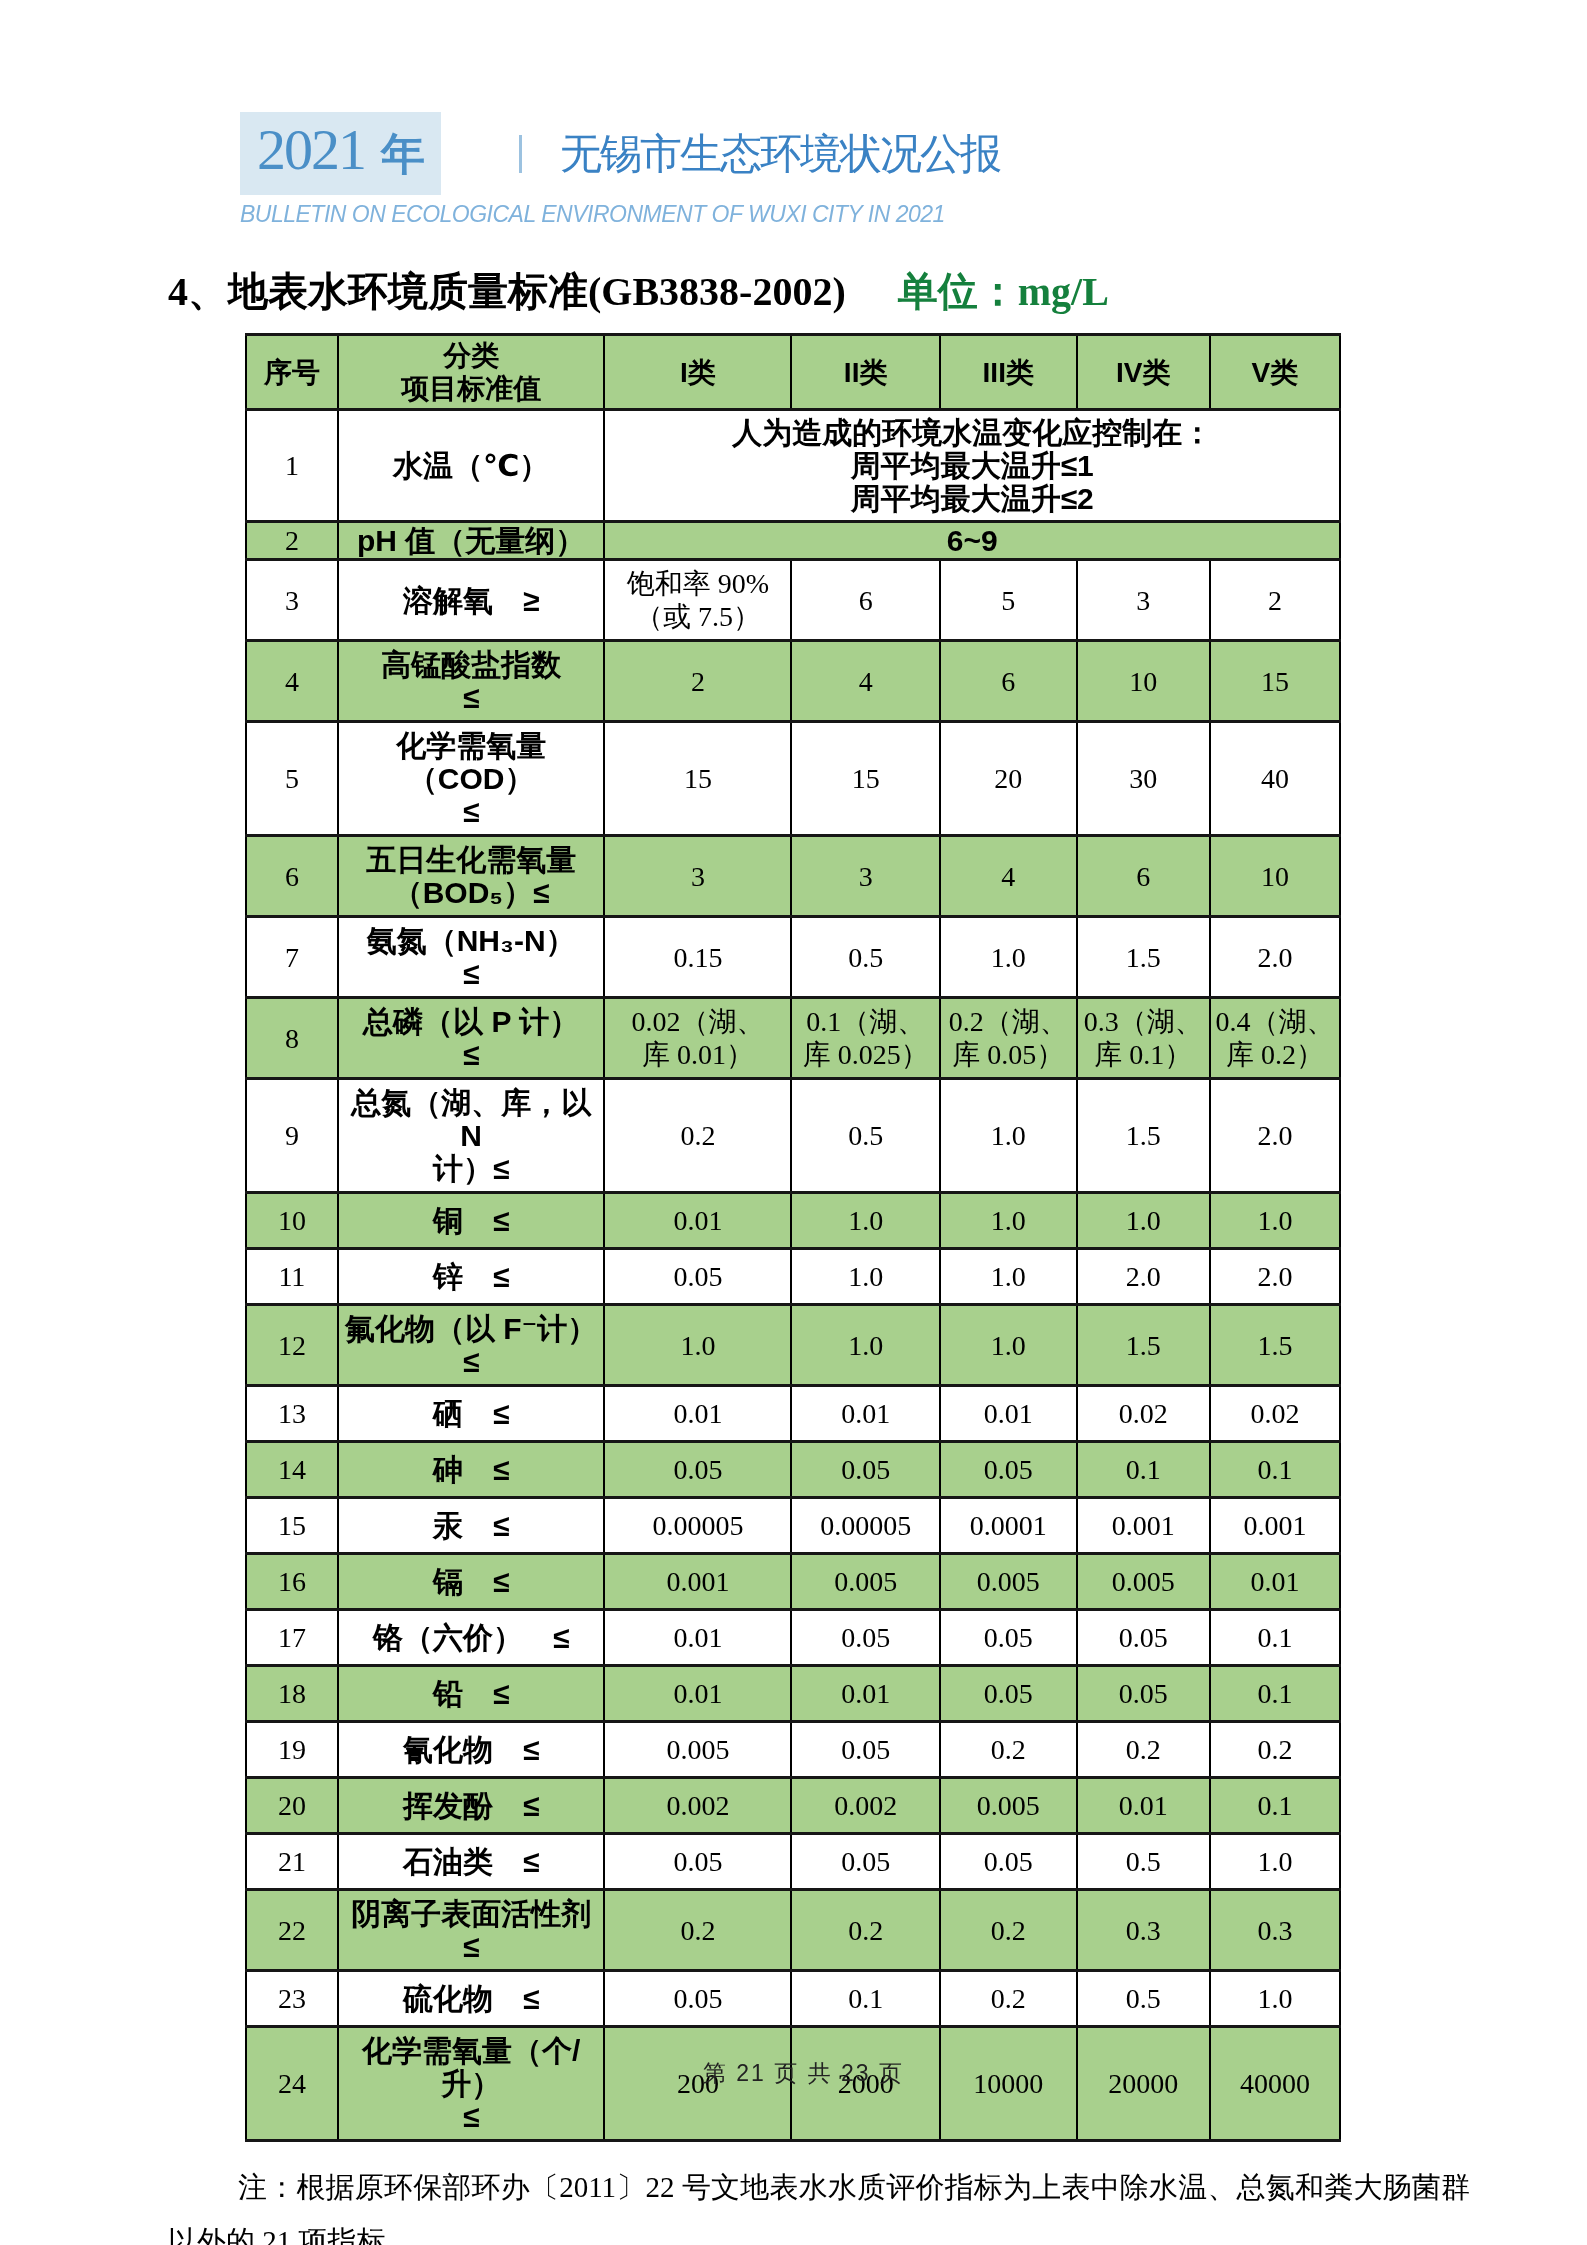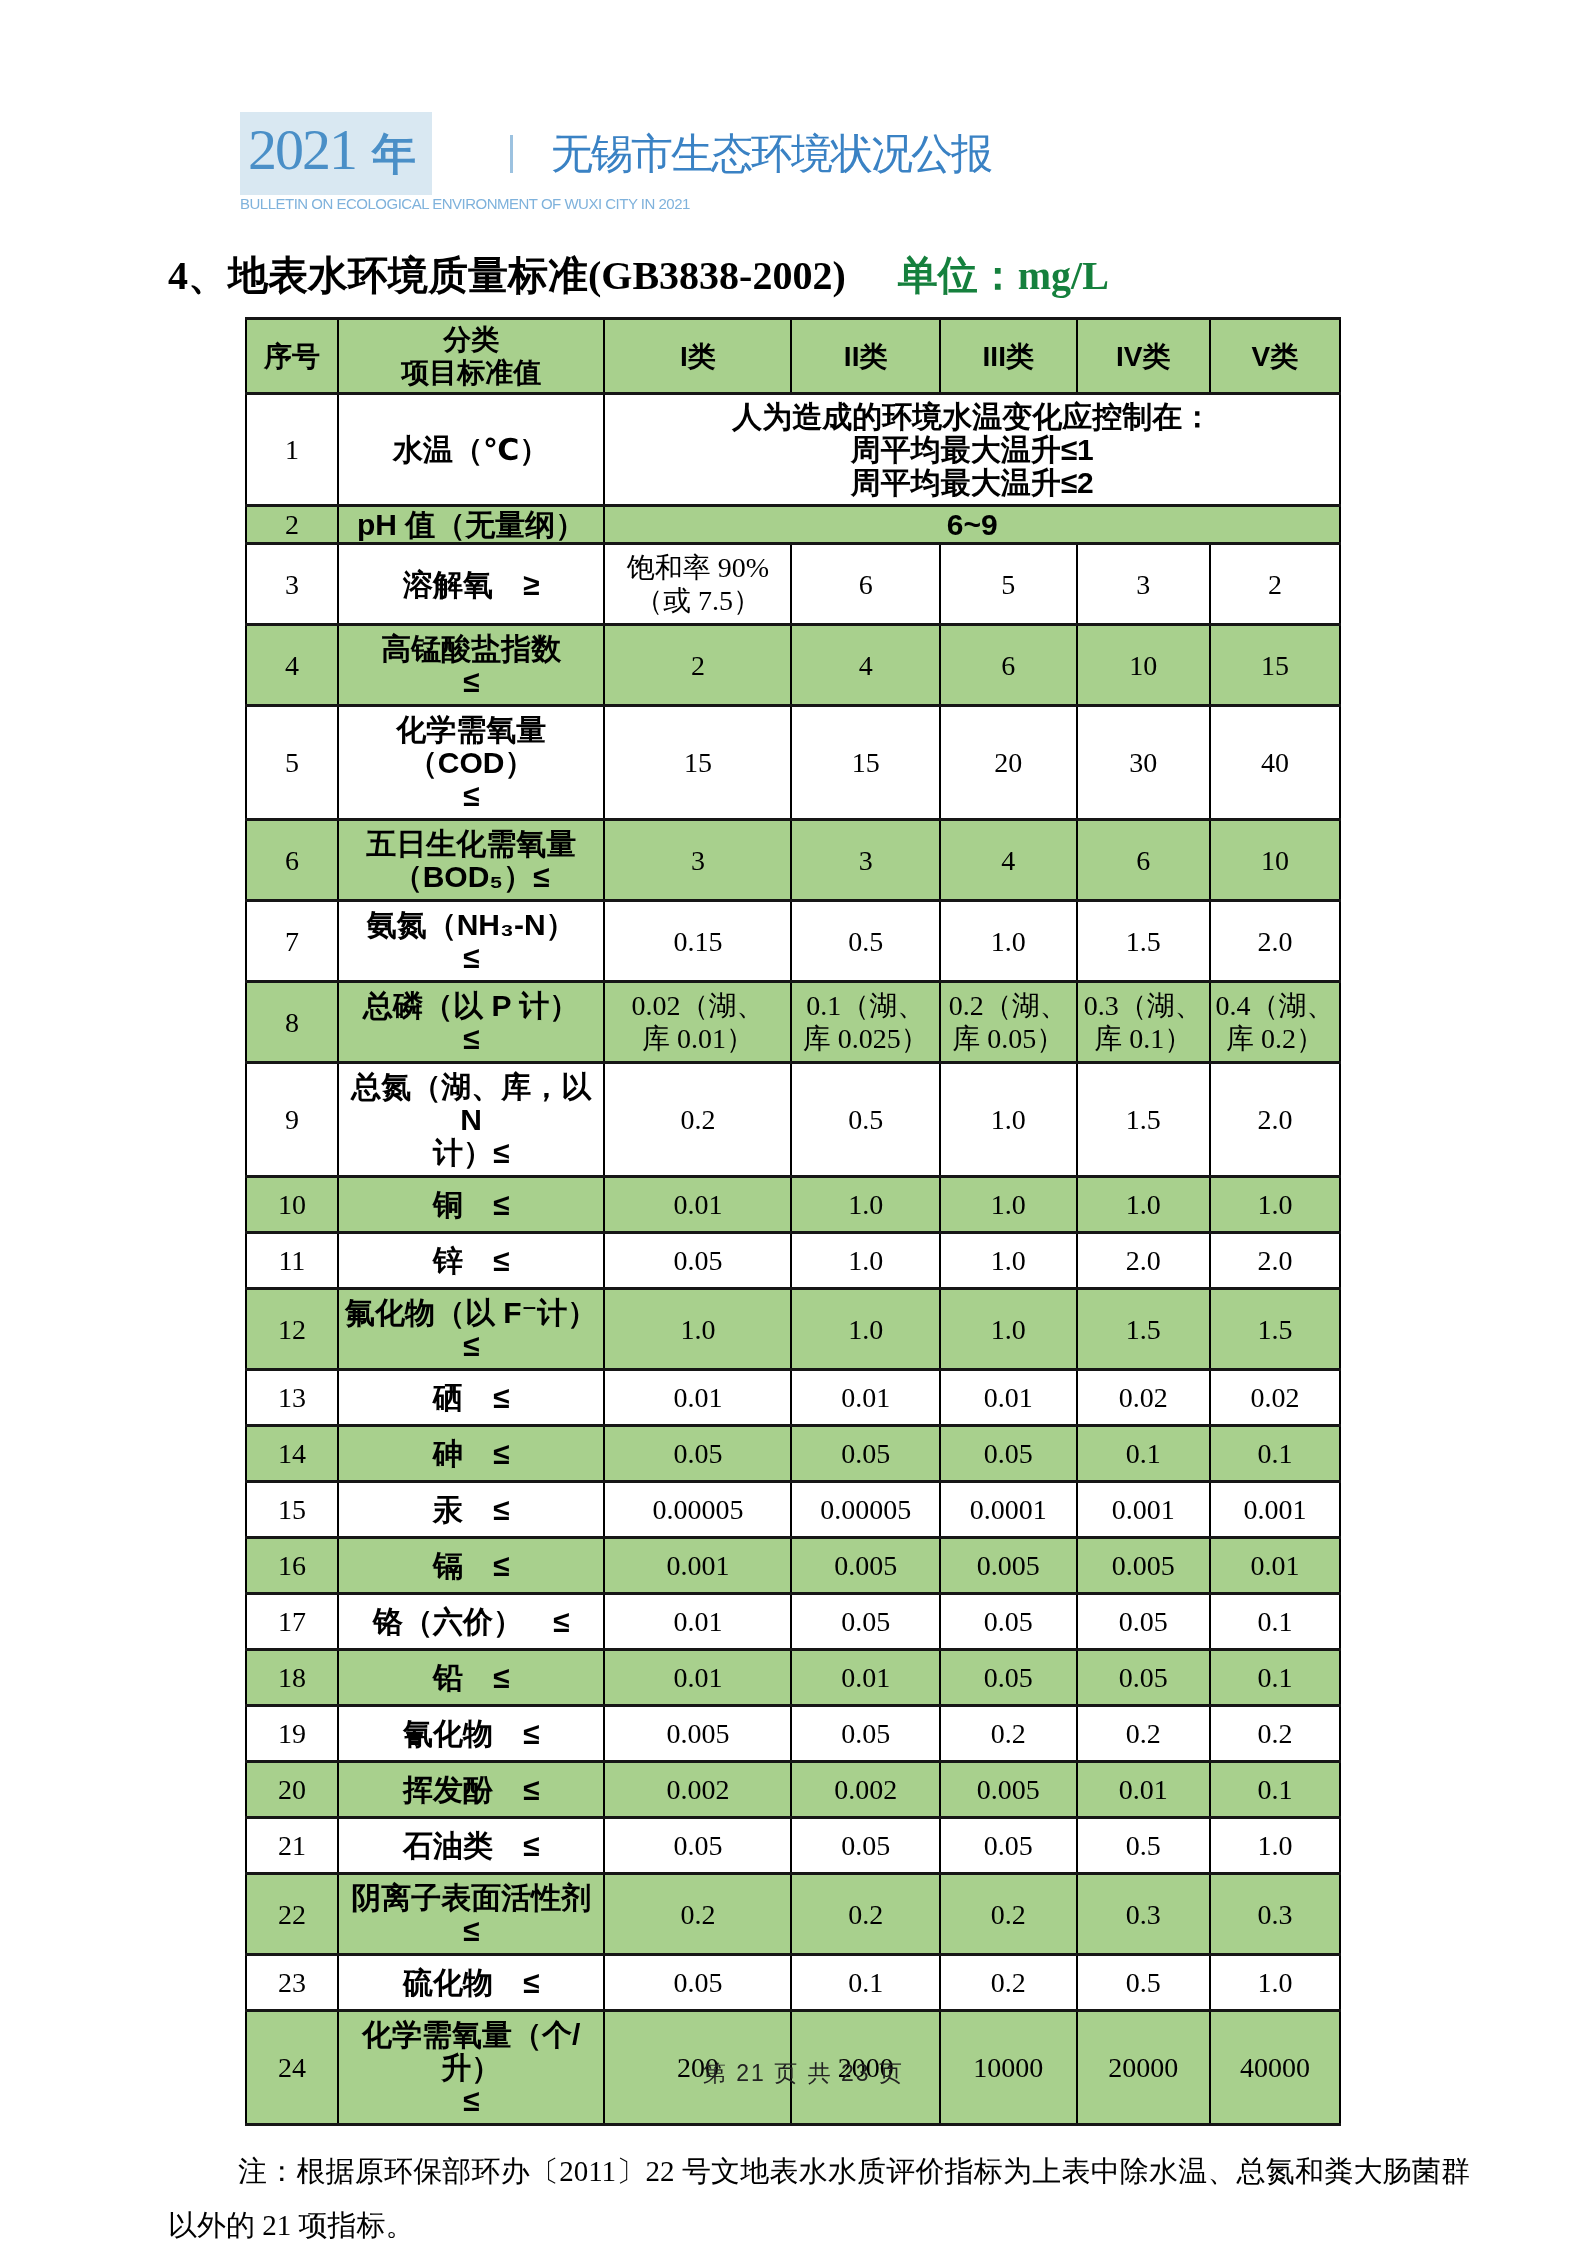--- a/index.html
+++ b/index.html
@@ -20,41 +20,41 @@
     font-family:var(--serif);color:var(--ink);
   }
   .content{padding:112px 120px 0 168px;}
 
   
   .report-header{margin-left:72px;}
   .header-top{display:flex;align-items:center;}
   .year-block{
     background:var(--block-bg);
     display:inline-flex;align-items:baseline;
-    padding:14px 16px 18px 8px;min-width:177px;
+    padding:14px 16px 18px 17px;min-width:177px;
   }
   .year-number{
     font-family:var(--serif);font-size:58px;line-height:48px;
     color:var(--year-blue);letter-spacing:-2px;
   }
   .year-suffix{
     font-family:var(--serif);font-weight:bold;font-size:44px;line-height:44px;
     color:var(--year-blue);margin-left:16px;
   }
   .header-divider{
     width:3px;height:38px;background:var(--divider-blue);
     margin:0 38px 0 78px;
   }
   .header-title-cn{
     font-family:var(--serif);font-weight:normal;font-size:42px;
     color:var(--title-blue);letter-spacing:-2px;white-space:nowrap;
   }
   .header-title-en{
-    font-family:var(--sans);font-size:15px;letter-spacing:-0.5px;
-    color:var(--en-blue);white-space:nowrap;
+    font-family:var(--sans);font-size:23px;letter-spacing:-0.5px;
+    color:var(--en-blue);margin-top:6px;white-space:nowrap;font-style:italic;
   }
 
   
   .section-row{
     margin-top:36px;display:flex;align-items:baseline;
   }
   .section-title{
     font-family:var(--serif);font-weight:bold;font-size:40px;color:#000;
     letter-spacing:0;
   }

